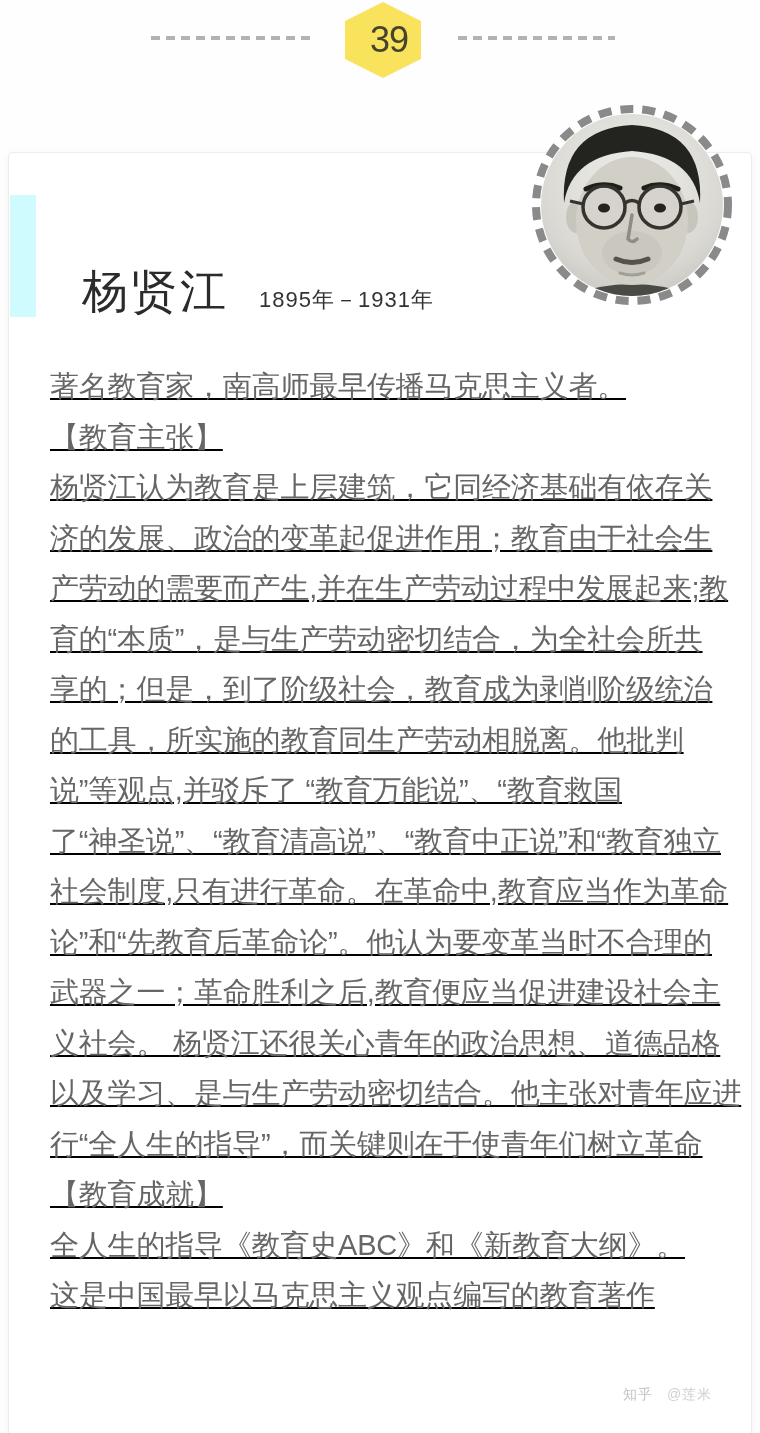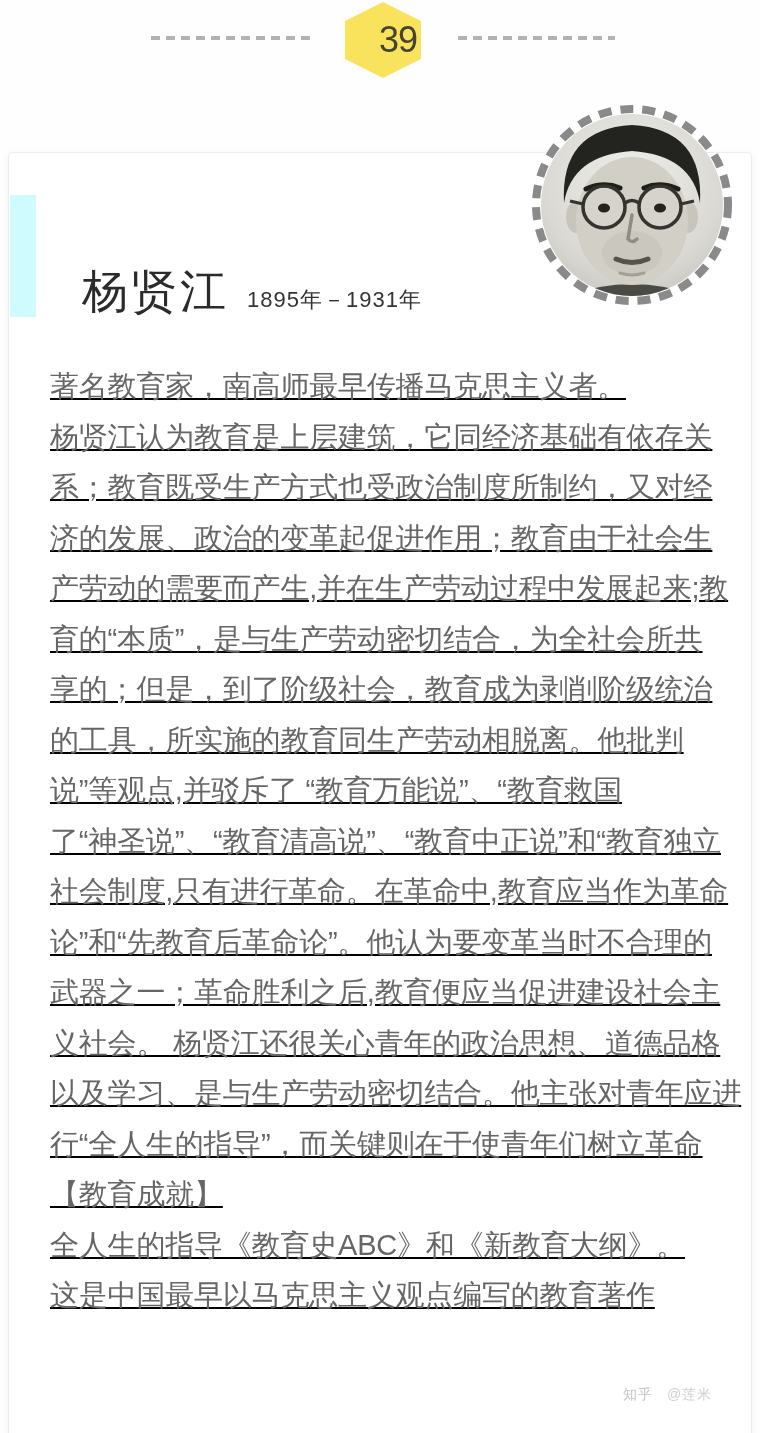--- a/index.html
+++ b/index.html
@@ -10,39 +10,39 @@
   }
   
   .dash-rule{
     position:absolute;top:36px;height:4px;
     background:repeating-linear-gradient(90deg,#b2b2b2 0 9px,transparent 9px 15px);
   }
   #dash-left{left:151px;width:159px;}
   #dash-right{left:458px;width:157px;}
   #badge{position:absolute;left:345px;top:2px;width:76px;height:76px;}
   #badge-num{
-    position:absolute;left:360px;top:2px;width:76px;height:76px;
+    position:absolute;left:351px;top:2px;width:76px;height:76px;
     display:flex;align-items:center;justify-content:center;
     font-size:36px;color:#45452f;letter-spacing:-1px;
   }
   
   #card{
     position:absolute;left:8px;top:152px;width:742px;height:1290px;
     background:#ffffff;border:1px solid #ededed;border-bottom:none;
     border-radius:5px 5px 0 0;
     box-shadow:0 2px 8px rgba(0,0,0,0.05);
   }
   #accent-bar{
     position:absolute;left:10px;top:195px;width:26px;height:122px;
     background:#cffbff;
   }
   
   #portrait{position:absolute;left:530px;top:103px;width:204px;height:204px;}
   
-  #title-row{position:absolute;left:82px;top:262px;width:560px;height:60px;display:flex;align-items:baseline;}
+  #title-row{position:absolute;left:82px;top:262px;width:560px;height:60px;display:flex;align-items:baseline;gap:12px;}
   #person-name{font-size:46px;color:#2b2b2b;letter-spacing:3px;line-height:58px;}
   #lifespan{font-size:22px;color:#333333;margin-left:18px;letter-spacing:1px;}
   
   #body-lines{position:absolute;left:50px;top:361px;width:670px;text-decoration:underline;}
   .line{
     height:50.5px;line-height:50.5px;font-size:29px;color:#666666;
     white-space:nowrap;letter-spacing:-0.2px;
   }
   
   #watermark{
@@ -111,22 +111,22 @@
     <circle cx="102" cy="102" r="96" fill="none" stroke="#8a8a8a" stroke-width="8" stroke-dasharray="13 9"></circle>
   </svg>
 
   <div id="title-row">
     <span id="person-name">杨贤江</span>
     <span id="lifespan">1895年－1931年</span>
   </div>
 
   <div id="body-lines">
       <div class="line">著名教育家，南高师最早传播马克思主义者。</div>
+      <div class="line">【教育主张】</div>
       <div class="line">杨贤江认为教育是上层建筑，它同经济基础有依存关</div>
-      <div class="line">系；教育既受生产方式也受政治制度所制约，又对经</div>
       <div class="line">济的发展、政治的变革起促进作用；教育由于社会生</div>
       <div class="line">产劳动的需要而产生,并在生产劳动过程中发展起来;教</div>
       <div class="line">育的“本质”，是与生产劳动密切结合，为全社会所共</div>
       <div class="line">享的；但是，到了阶级社会，教育成为剥削阶级统治</div>
       <div class="line">的工具，所实施的教育同生产劳动相脱离。他批判</div>
       <div class="line">说”等观点,并驳斥了 “教育万能说”、“教育救国</div>
       <div class="line">了“神圣说”、“教育清高说”、“教育中正说”和“教育独立</div>
       <div class="line">社会制度,只有进行革命。在革命中,教育应当作为革命</div>
       <div class="line">论”和“先教育后革命论”。他认为要变革当时不合理的</div>
       <div class="line">武器之一；革命胜利之后,教育便应当促进建设社会主</div>

